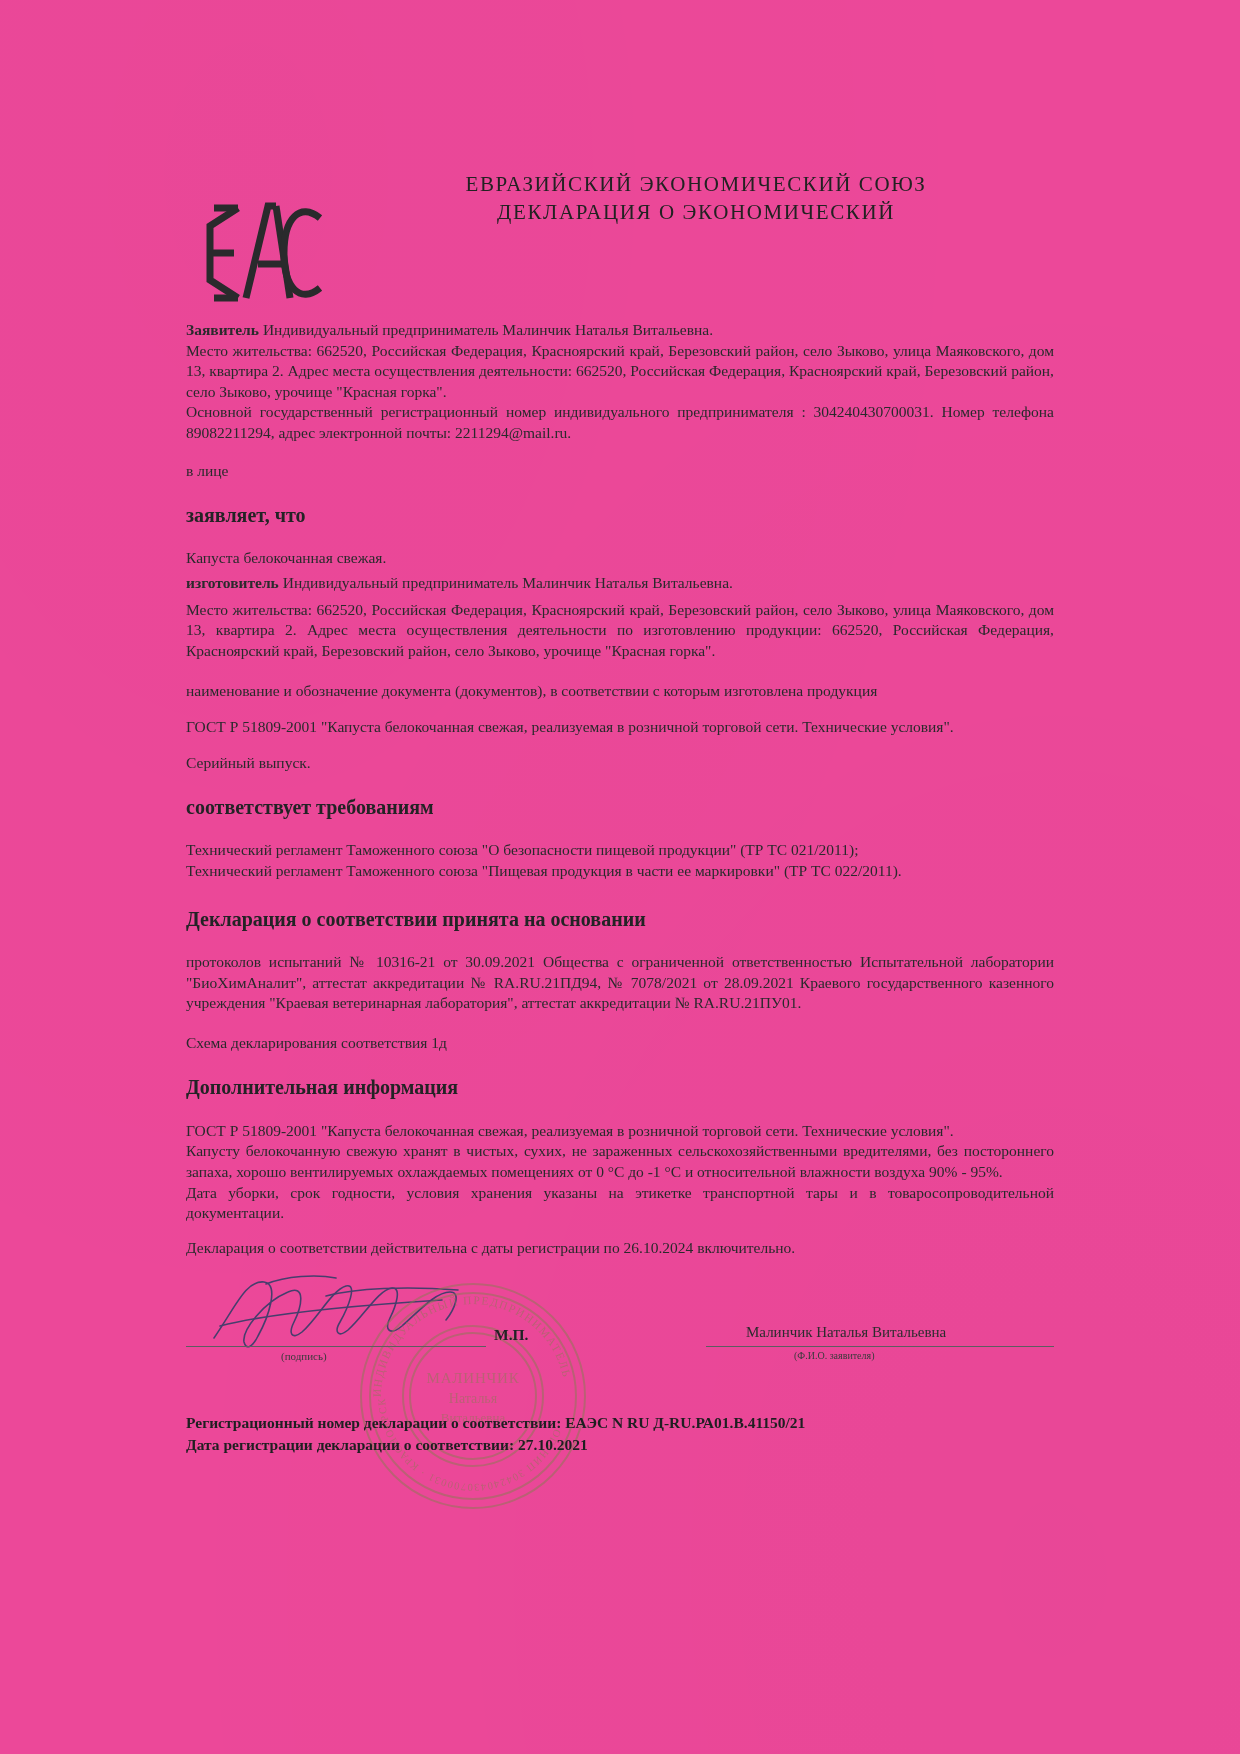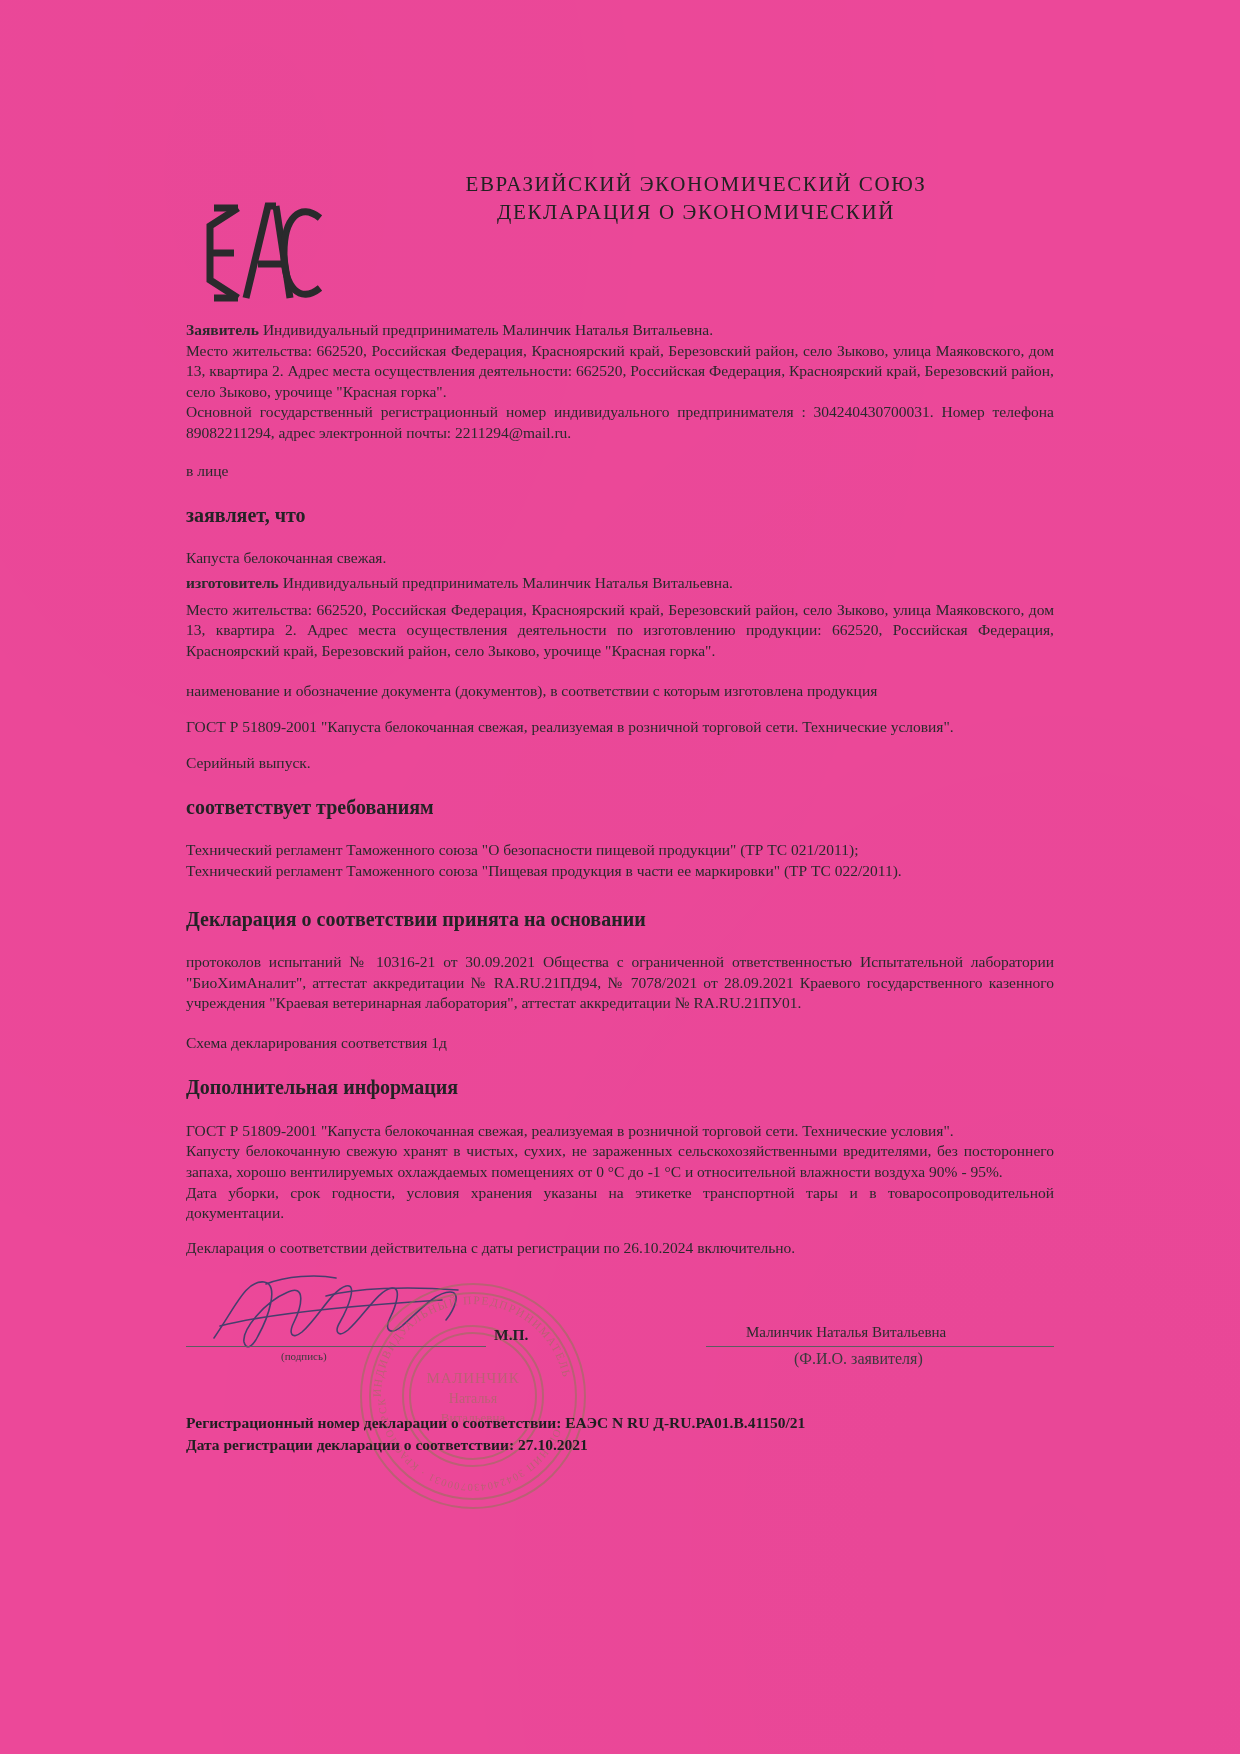--- a/index.html
+++ b/index.html
@@ -117,21 +117,21 @@
     left: 95px;
     top: 76px;
     font-size: 11px;
     color: #3a3a3c;
     text-align: center;
   }
   .cap-right {
     position: absolute;
     left: 608px;
     top: 76px;
-    font-size: 16px;
+    font-size: 10px;
     color: #3a3a3c;
   }
   .name-right {
     position: absolute;
     left: 560px;
     top: 50px;
     font-size: 15px;
     color: #2c2c2e;
   }
   .mp {

